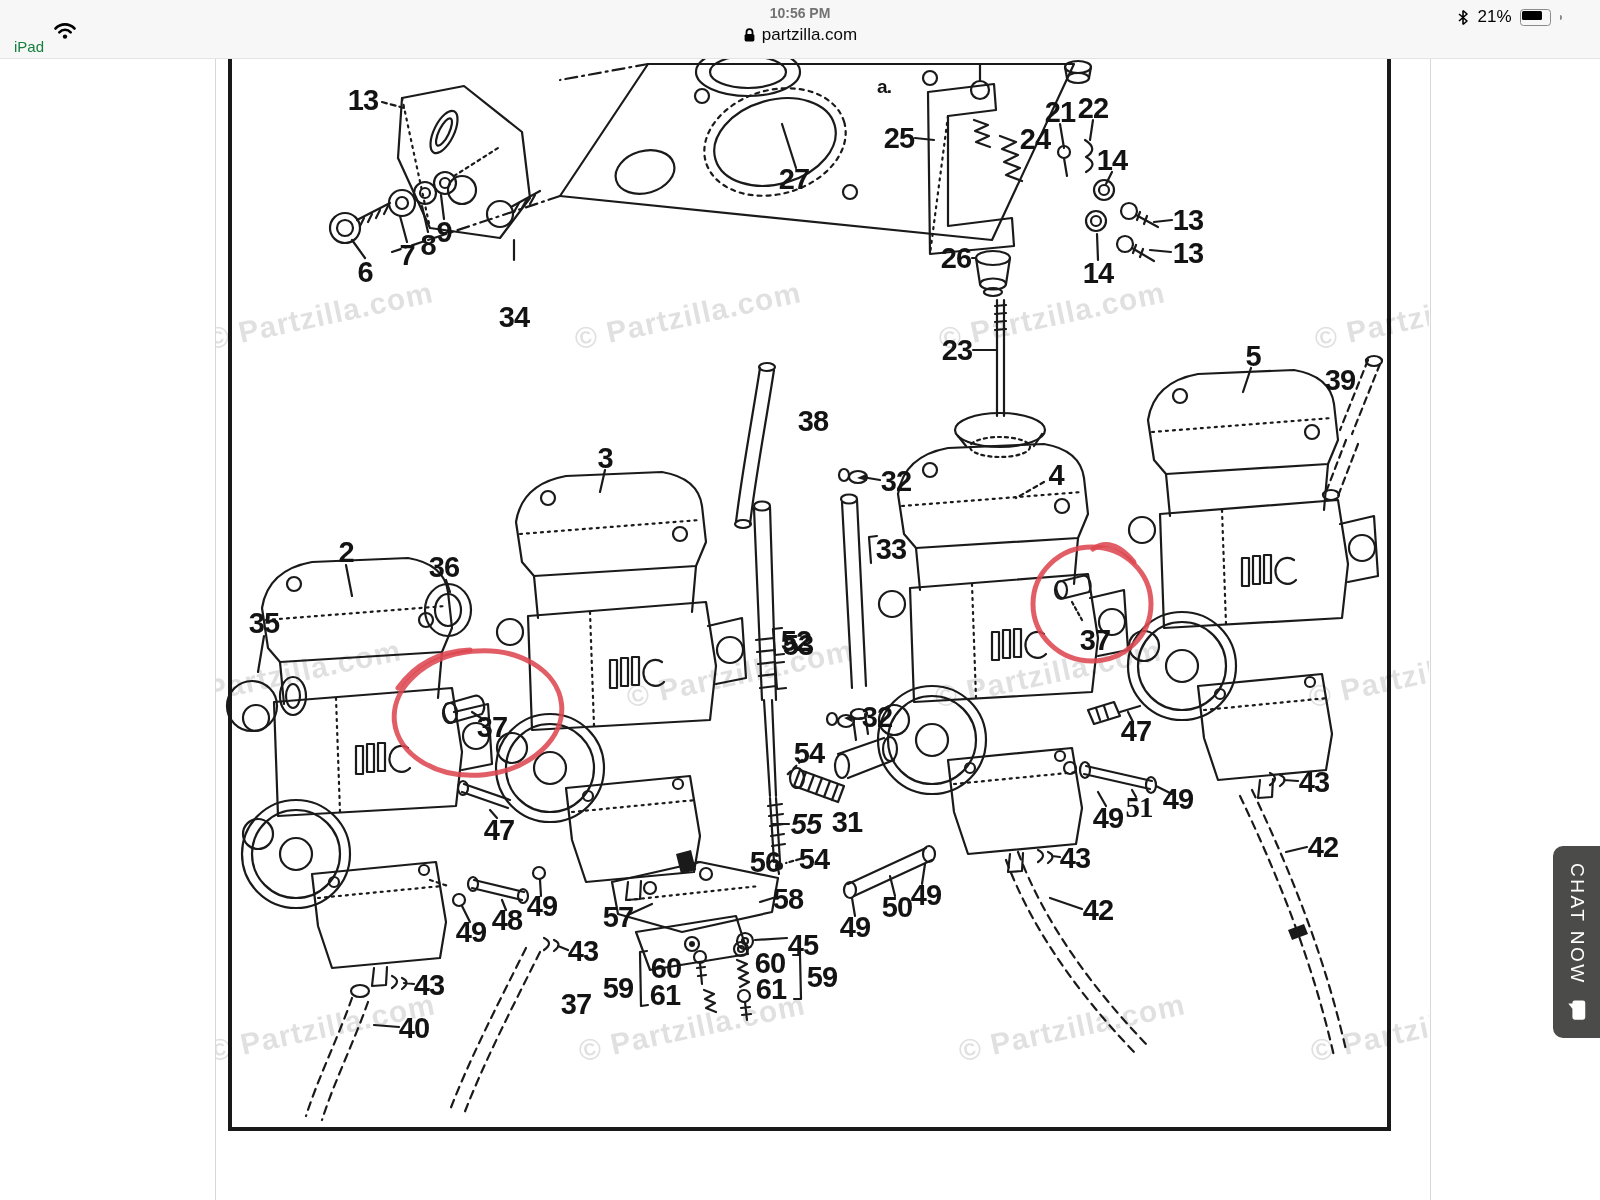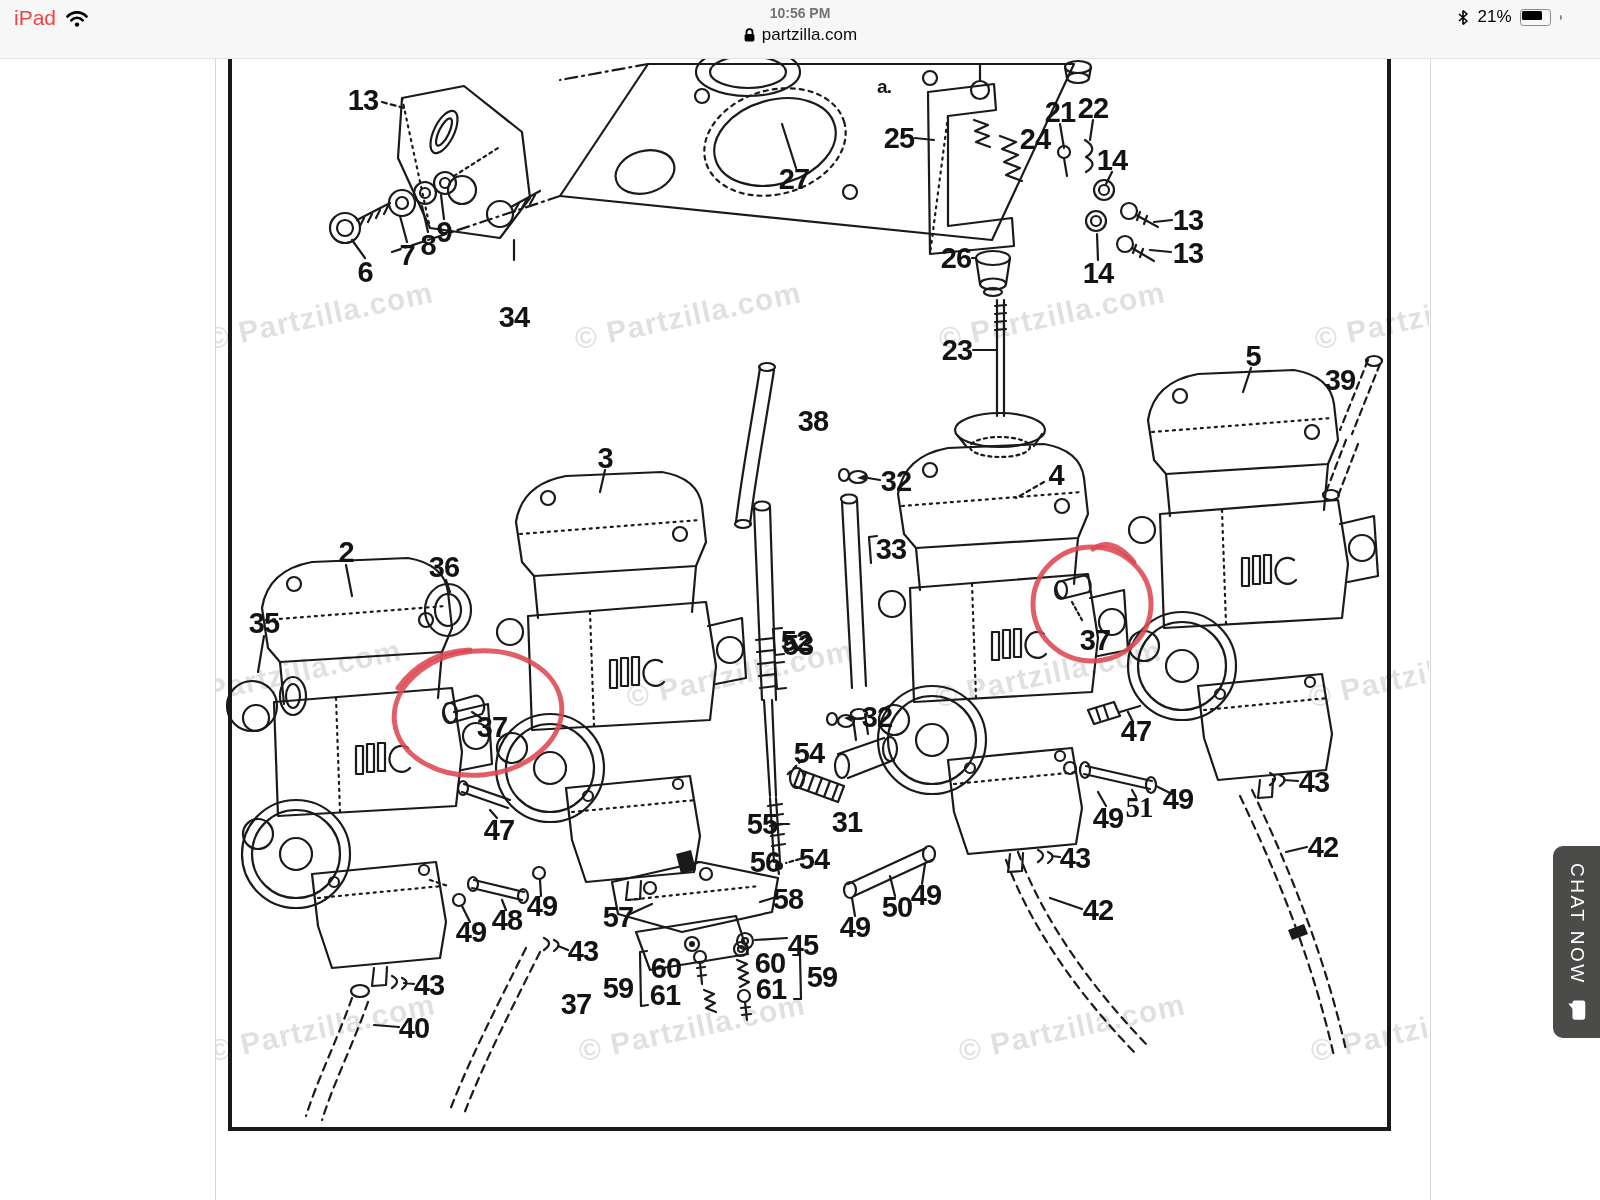--- a/index.html
+++ b/index.html
@@ -3,21 +3,21 @@
 <meta charset="utf-8">
 <style>
   html,body{margin:0;padding:0;width:1600px;height:1200px;background:#fff;overflow:hidden;
             font-family:"Liberation Sans",sans-serif;}
   .screen{position:relative;width:1600px;height:1200px;background:#fff;}
 
   
   .statusbar{position:absolute;left:0;top:0;width:1600px;height:58px;background:#f7f7f7;
              border-bottom:1px solid #e4e4e4;z-index:10;}
   .sb-left{position:absolute;left:14px;top:6px;display:flex;align-items:center;gap:9px;}
-  .sb-carrier{font-size:21px;color:#ef4444;}
+  .sb-carrier{font-size:15px;color:#15803d;margin-top:32px;}
   .sb-center{position:absolute;left:0;top:0;width:100%;text-align:center;}
   .sb-time{margin-top:5px;font-size:14px;font-weight:700;color:#737373;}
   .sb-url{margin-top:4px;display:inline-flex;align-items:center;gap:6px;font-size:17px;color:#0a0a0a;cursor:pointer;}
   .sb-right{position:absolute;right:38px;top:7px;display:flex;align-items:center;gap:8px;}
   .sb-batt-pct{font-size:17px;color:#000;}
   .batt{position:relative;width:27px;height:13px;border:1px solid #8a8a8a;border-radius:3.5px;padding:1px;}
   .batt-fill{height:9px;background:#000;border-radius:1.5px;width:22px;}
   .batt-nub{width:2.5px;height:5px;background:#8a8a8a;border-radius:0 2px 2px 0;margin-left:1px;}
 
   
@@ -379,21 +379,21 @@
         <span class="plbl" style="left: 796px; top: 641px;">52</span>
         <span class="plbl" style="left: 798px; top: 645px;">53</span>
         <span class="plbl" style="left: 877px; top: 717px;">32</span>
         <span class="plbl" style="left: 492px; top: 727px;">37</span>
         <span class="plbl" style="left: 1136px; top: 731px;">47</span>
         <span class="plbl" style="left: 809px; top: 753px;">54</span>
         <span class="plbl" style="left: 1314px; top: 782px;">43</span>
         <span class="plbl" style="left: 1178px; top: 799px;">49</span>
         <span class="plbl" style="left: 1139px; top: 807px; font-family: Liberation Serif, serif;">51</span>
         <span class="plbl" style="left: 1108px; top: 818px;">49</span>
-        <span class="plbl" style="left: 762px; top: 824px;">55</span>
+        <span class="plbl" style="left: 806px; top: 824px; font-style: italic;">55</span>
         <span class="plbl" style="left: 847px; top: 822px;">31</span>
         <span class="plbl" style="left: 499px; top: 830px;">47</span>
         <span class="plbl" style="left: 1323px; top: 847px;">42</span>
         <span class="plbl" style="left: 1075px; top: 858px;">43</span>
         <span class="plbl" style="left: 814px; top: 859px;">54</span>
         <span class="plbl" style="left: 717px; top: 862px; margin-left: 48px;">56</span>
         <span class="plbl" style="left: 788px; top: 899px;">58</span>
         <span class="plbl" style="left: 926px; top: 895px;">49</span>
         <span class="plbl" style="left: 897px; top: 907px;">50</span>
         <span class="plbl" style="left: 1098px; top: 910px;">42</span>

